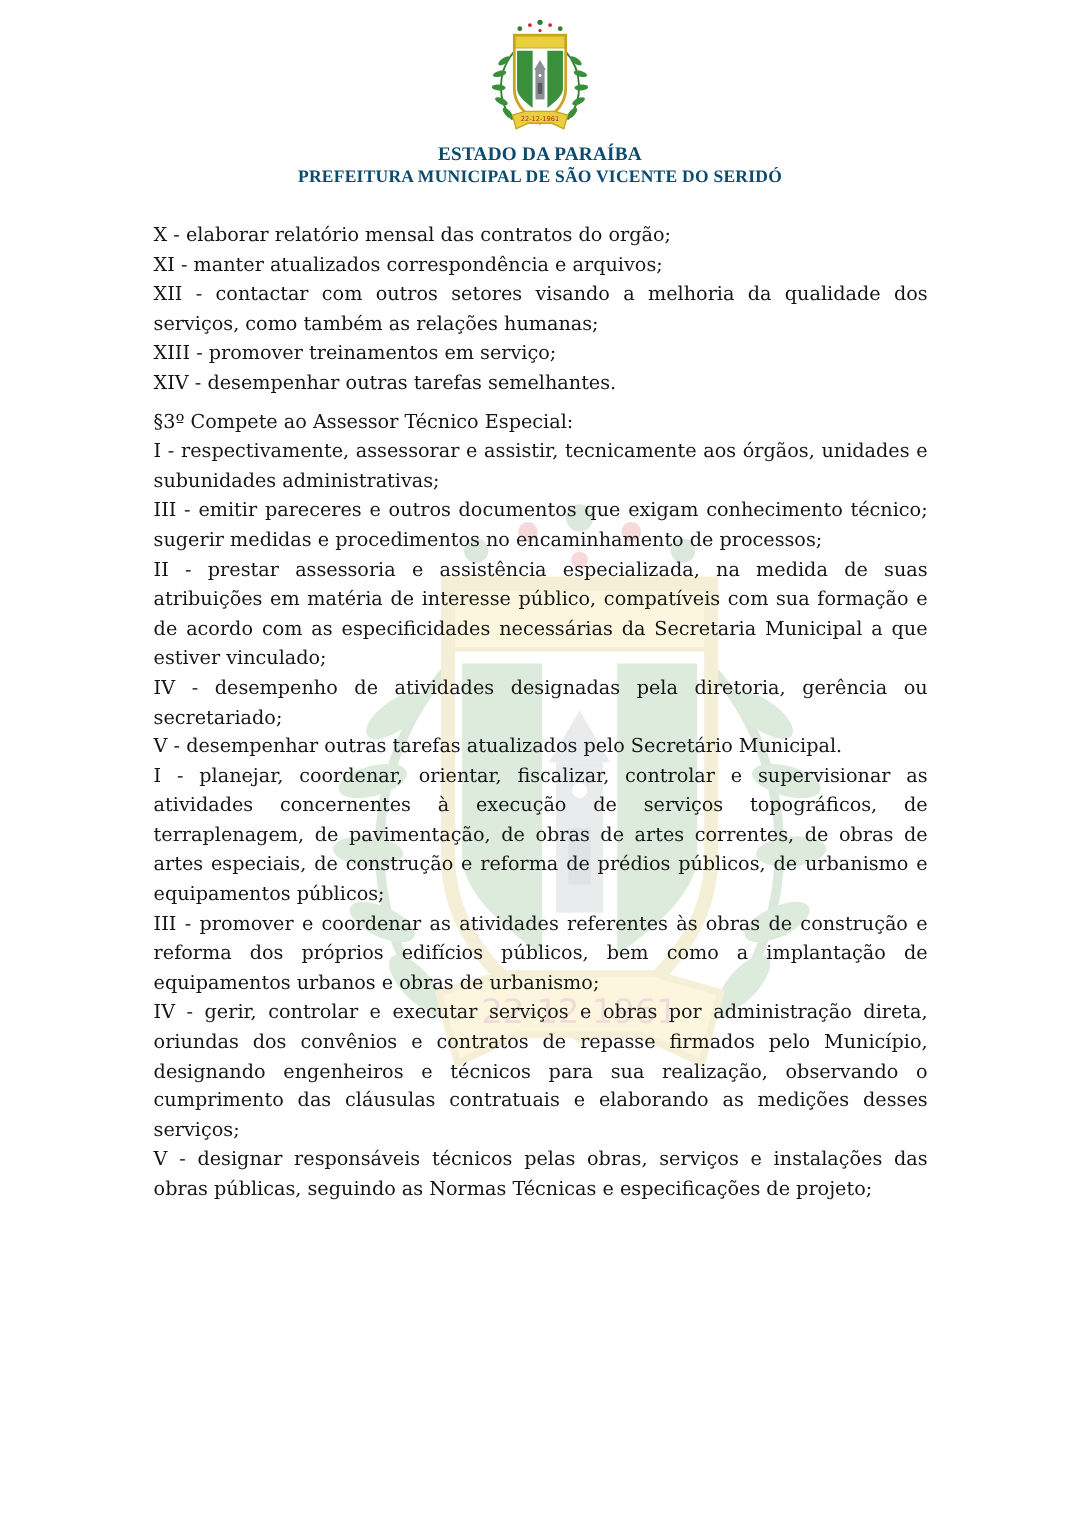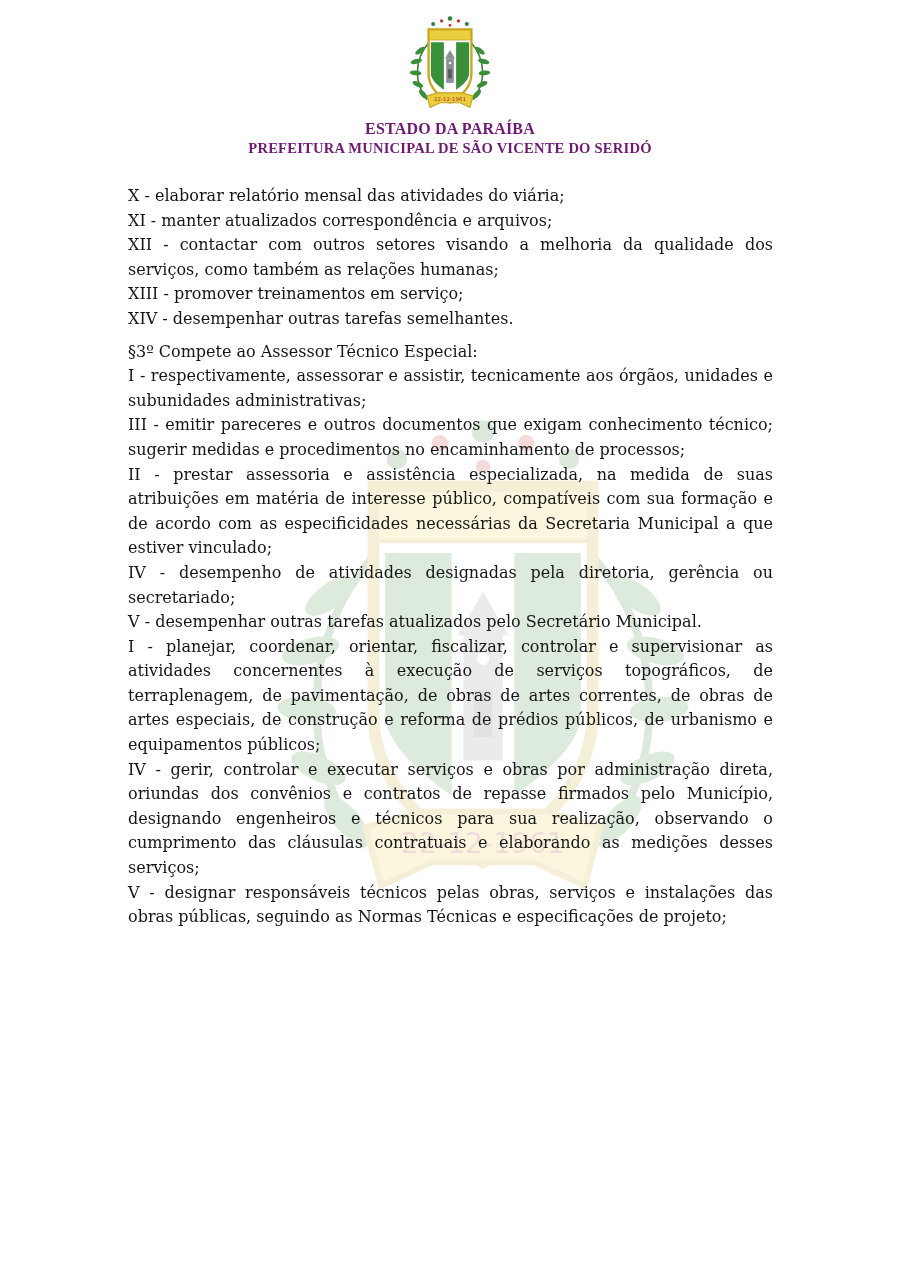--- a/index.html
+++ b/index.html
@@ -34,21 +34,21 @@
   .crest-top {
     display: block;
     margin: 14px auto 4px auto;
     width: 92px;
     height: 101px;
   }
   .header-block {
     text-align: center;
     font-family: "Liberation Serif", serif;
     font-weight: bold;
-    color: #701a75;
+    color: #0c4a6e;
   }
   .header-state {
     font-size: 16px;
     line-height: 20px;
     letter-spacing: 0.2px;
   }
   .header-muni {
     font-size: 14.6px;
     line-height: 19px;
     letter-spacing: 0.2px;
@@ -142,30 +142,31 @@
     <svg class="crest-top" viewBox="0 0 120 132">
       <use href="#crest" xlink:href="#crest"></use>
     </svg>
 
     <div class="header-block">
       <div class="header-state">ESTADO DA PARAÍBA</div>
       <div class="header-muni">PREFEITURA MUNICIPAL DE SÃO VICENTE DO SERIDÓ</div>
     </div>
 
     <div class="body-text">
-      <p>X - elaborar relatório mensal das atividades do viária;</p>
+      <p>X - elaborar relatório mensal das contratos do orgão;</p>
       <p>XI - manter atualizados correspondência e arquivos;</p>
       <p>XII - contactar com outros setores visando a melhoria da qualidade dos serviços, como também as relações humanas;</p>
       <p>XIII - promover treinamentos em serviço;</p>
       <p>XIV - desempenhar outras tarefas semelhantes.</p>
       <p class="gap-before">§3º Compete ao Assessor Técnico Especial:</p>
       <p>I - respectivamente, assessorar e assistir, tecnicamente aos órgãos, unidades e subunidades administrativas;</p>
       <p>III - emitir pareceres e outros documentos que exigam conhecimento técnico; sugerir medidas e procedimentos no encaminhamento de processos;</p>
       <p>II - prestar assessoria e assistência especializada, na medida de suas atribuições em matéria de interesse público, compatíveis com sua formação e de acordo com as especificidades necessárias da Secretaria Municipal a que estiver vinculado;</p>
       <p>IV - desempenho de atividades designadas pela diretoria, gerência ou secretariado;</p>
       <p>V - desempenhar outras tarefas atualizados pelo Secretário Municipal.</p>
       <p>I - planejar, coordenar, orientar, fiscalizar, controlar e supervisionar as atividades concernentes à execução de serviços topográficos, de terraplenagem, de pavimentação, de obras de artes correntes, de obras de artes especiais, de construção e reforma de prédios públicos, de urbanismo e equipamentos públicos;</p>
+      <p>III - promover e coordenar as atividades referentes às obras de construção e reforma dos próprios edifícios públicos, bem como a implantação de equipamentos urbanos e obras de urbanismo;</p>
       <p>IV - gerir, controlar e executar serviços e obras por administração direta, oriundas dos convênios e contratos de repasse firmados pelo Município, designando engenheiros e técnicos para sua realização, observando o cumprimento das cláusulas contratuais e elaborando as medições desses serviços;</p>
       <p>V - designar responsáveis técnicos pelas obras, serviços e instalações das obras públicas, seguindo as Normas Técnicas e especificações de projeto;</p>
     </div>
 
   </div>
 </div>
 
 </body></html>

